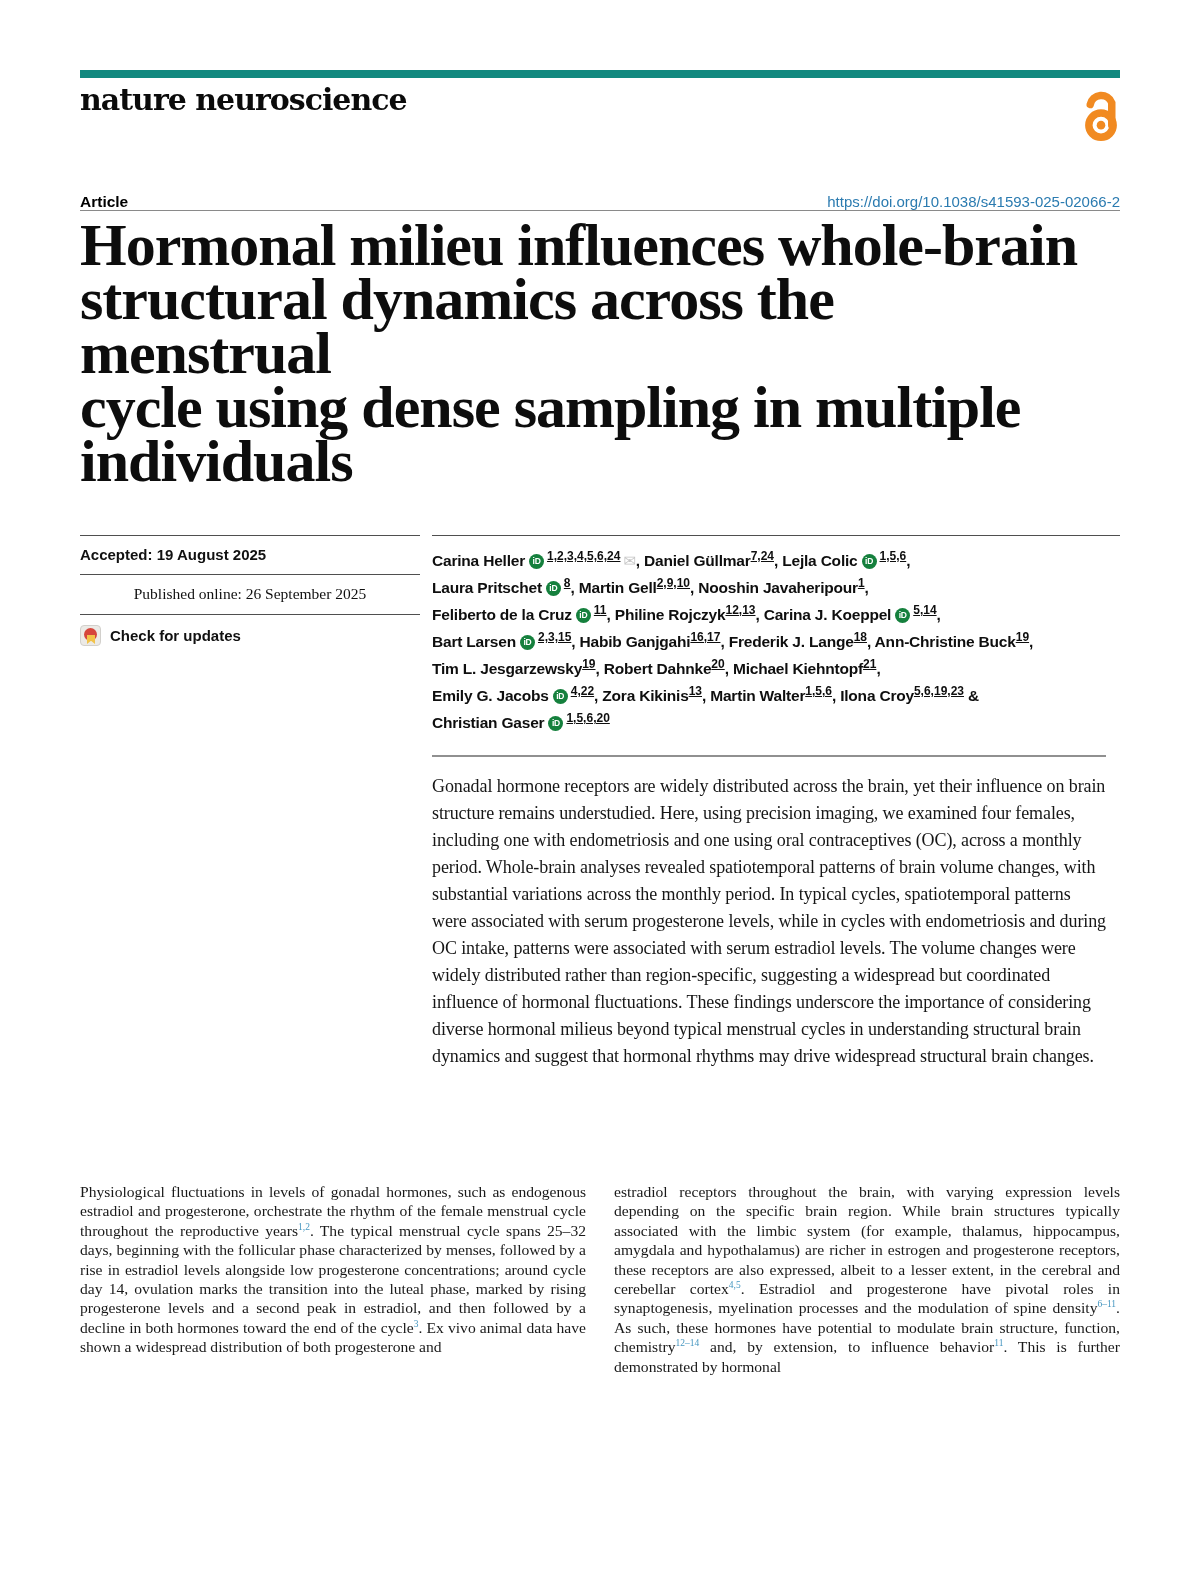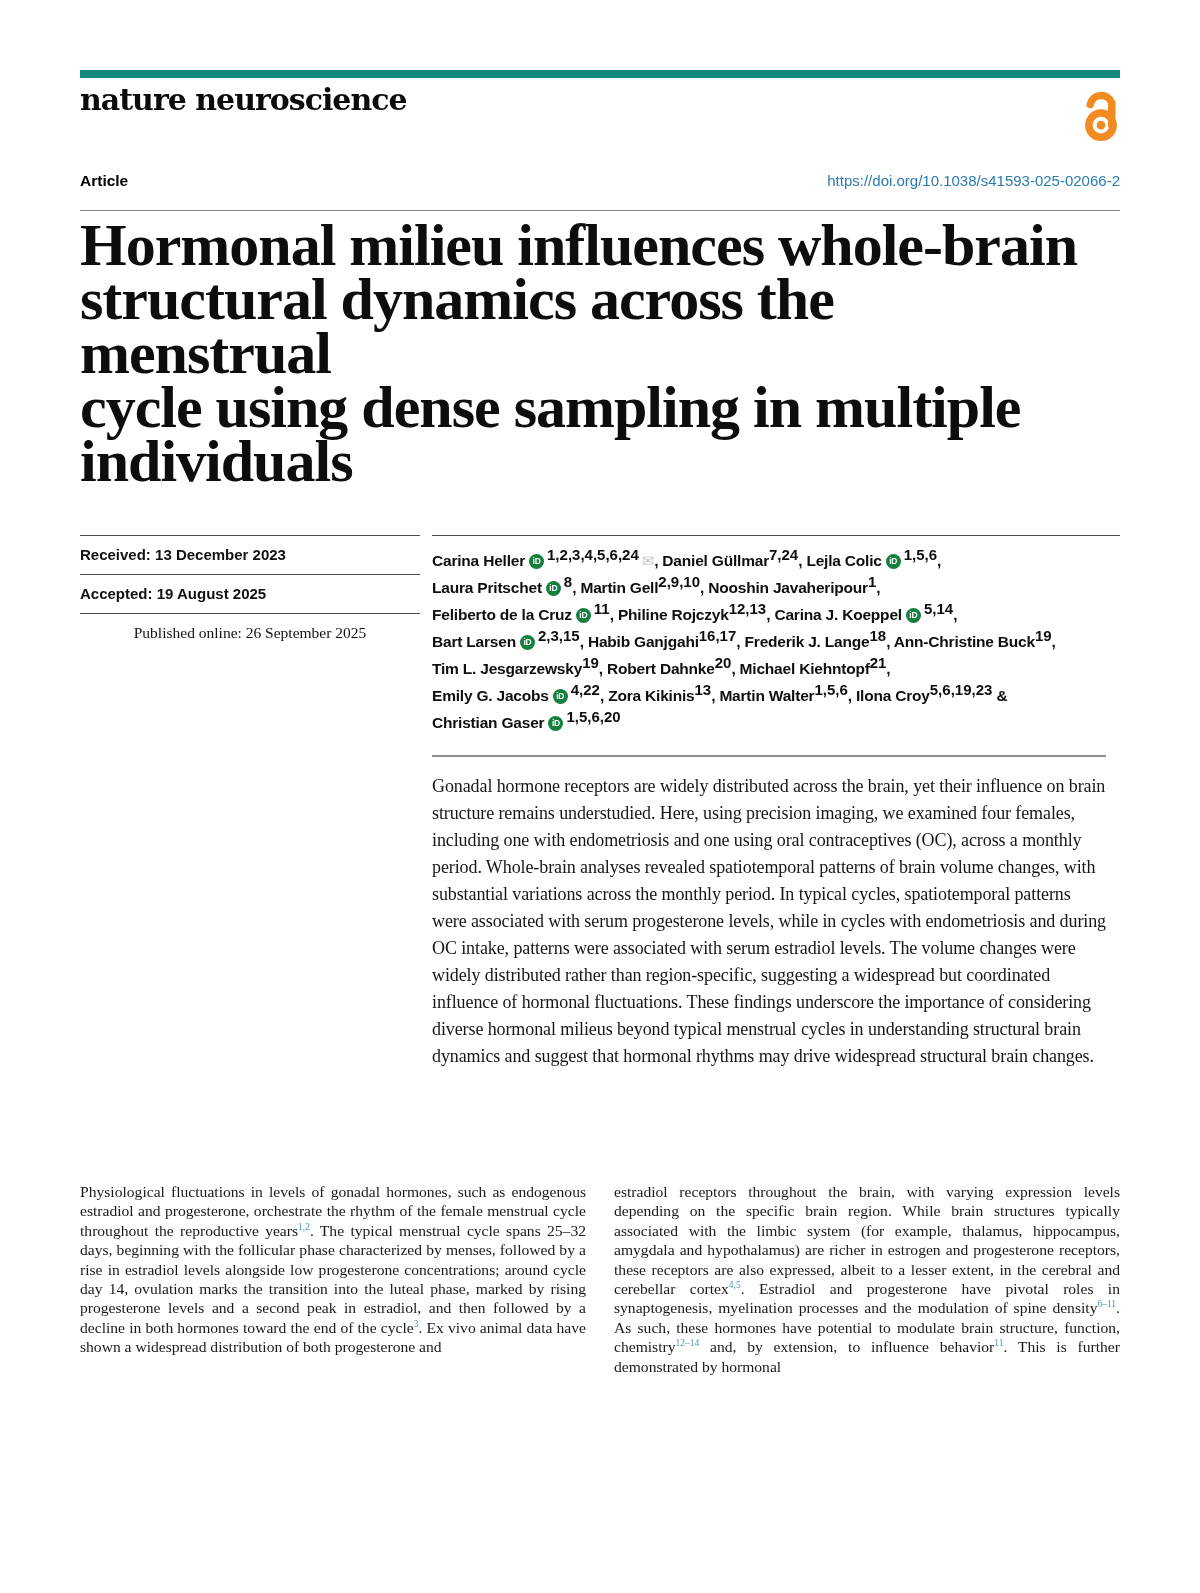--- a/index.html
+++ b/index.html
@@ -5,21 +5,21 @@
   html,body{margin:0;padding:0;background:#ffffff;}
   .page{position:relative;width:1200px;height:1403px;background:#ffffff;overflow:hidden;
         font-family:"Liberation Sans",sans-serif;color:#111;}
 
   .topbar{position:absolute;left:80px;right:80px;top:70px;height:8px;background:#12897F;}
 
   .logo{position:absolute;left:80px;top:82px;font-family:"DejaVu Serif",serif;font-weight:700;
         font-size:30px;letter-spacing:-1px;color:#0b0b0b;}
   .oa{position:absolute;right:80px;top:84px;}
 
-  .article-row{position:absolute;left:80px;right:80px;top:172px;display:flex;
+  .article-row{position:absolute;left:80px;right:80px;top:193px;display:flex;
                justify-content:space-between;align-items:baseline;}
   .article-label{font-weight:700;font-size:15.5px;color:#000;}
   .doi{font-size:15px;color:#2B7BB0;text-decoration:none;cursor:pointer;}
   .header-rule{position:absolute;left:80px;right:80px;top:210px;border-top:1px solid #8a8a8a;}
 
   .title{position:absolute;left:80px;top:218px;width:1000px;margin:0;
          font-family:"Liberation Serif",serif;font-weight:700;font-size:60px;line-height:54px;
          letter-spacing:-1px;color:#0d0d0d;}
 
   .info-grid{position:absolute;left:80px;top:535px;width:1040px;display:grid;
@@ -28,21 +28,21 @@
   .date-row.serif{font-family:"Liberation Serif",serif;font-weight:400;font-size:15.5px;text-align:center;}
   .check-row{display:flex;align-items:center;gap:9px;cursor:pointer;}
   .crossmark{position:relative;display:inline-block;width:21px;height:21px;border-radius:4px;
              background:#eceae6;border:1px solid #d2d0cc;box-sizing:border-box;}
   .cm-circle{position:absolute;left:3px;top:2px;width:13px;height:13px;border-radius:50%;background:#d6453c;}
   .cm-book{position:absolute;left:6px;top:9px;width:8px;height:9px;background:#f2c34a;
            clip-path:polygon(0 0,100% 0,100% 100%,50% 65%,0 100%);}
 
   .authors{border-top:1px solid #4f4f4f;padding-top:11px;font-weight:700;font-size:15.5px;
            line-height:27px;letter-spacing:-0.2px;color:#0e0e0e;}
-  .authors sup{font-size:15px;vertical-align:super;line-height:0;letter-spacing:0;}
+  .authors sup{font-size:12px;vertical-align:super;line-height:0;letter-spacing:0;text-decoration:underline;}
   .orcid-icon{display:inline-block;width:15px;height:15px;border-radius:50%;background:#15803d;color:#fff;
               font-size:8.5px;font-weight:700;text-align:center;line-height:15px;margin:0 3px 0 4px;
               transform:translateY(-2px);font-family:"Liberation Sans",sans-serif;cursor:pointer;}
   .mail-icon{color:#c6c6c6;font-size:15px;margin-left:3px;font-weight:400;}
 
   .abstract{position:absolute;left:432px;top:755px;width:674px;border-top:2px solid #909090;}
   .abstract p{margin:16px 0 0;font-family:"Liberation Serif",serif;font-size:18px;line-height:27px;
               letter-spacing:-0.1px;color:#161616;}
 
   .body-cols{position:absolute;left:80px;top:1182px;width:1040px;display:grid;
@@ -77,23 +77,29 @@
   <div class="article-row">
     <span class="article-label">Article</span>
     <a class="doi">https://doi.org/10.1038/s41593-025-02066-2</a>
   </div>
   <div class="header-rule"></div>
 
   <h1 class="title">Hormonal milieu influences whole-brain<br>structural dynamics across the menstrual<br>cycle using dense sampling in multiple<br>individuals</h1>
 
   <div class="info-grid">
     <div class="dates-col">
-      <div class="date-row">Received: 13 December 2023</div>
       <div class="date-row">Accepted: 19 August 2025</div>
       <div class="date-row serif">Published online: 26 September 2025</div>
+      <div class="date-row check-row">
+        <span class="crossmark">
+          <span class="cm-circle"></span>
+          <span class="cm-book"></span>
+        </span>
+        <span>Check for updates</span>
+      </div>
     </div>
     <div class="authors"><span>Carina Heller</span><span class="orcid-icon">iD</span><sup>1,2,3,4,5,6,24</sup><span class="mail-icon">✉</span><span>, Daniel Güllmar</span><sup>7,24</sup><span>, Lejla Colic</span><span class="orcid-icon">iD</span><sup>1,5,6</sup><span>,</span><br><span>Laura Pritschet</span><span class="orcid-icon">iD</span><sup>8</sup><span>, Martin Gell</span><sup>2,9,10</sup><span>, Nooshin Javaheripour</span><sup>1</sup><span>,</span><br><span>Feliberto de la Cruz</span><span class="orcid-icon">iD</span><sup>11</sup><span>, Philine Rojczyk</span><sup>12,13</sup><span>, Carina J. Koeppel</span><span class="orcid-icon">iD</span><sup>5,14</sup><span>,</span><br><span>Bart Larsen</span><span class="orcid-icon">iD</span><sup>2,3,15</sup><span>, Habib Ganjgahi</span><sup>16,17</sup><span>, Frederik J. Lange</span><sup>18</sup><span>, Ann-Christine Buck</span><sup>19</sup><span>,</span><br><span>Tim L. Jesgarzewsky</span><sup>19</sup><span>, Robert Dahnke</span><sup>20</sup><span>, Michael Kiehntopf</span><sup>21</sup><span>,</span><br><span>Emily G. Jacobs</span><span class="orcid-icon">iD</span><sup>4,22</sup><span>, Zora Kikinis</span><sup>13</sup><span>, Martin Walter</span><sup>1,5,6</sup><span>, Ilona Croy</span><sup>5,6,19,23</sup><span> &amp;</span><br><span>Christian Gaser</span><span class="orcid-icon">iD</span><sup>1,5,6,20</sup></div>
   </div>
 
   <div class="abstract">
     <p>Gonadal hormone receptors are widely distributed across the brain, yet their influence on brain structure remains understudied. Here, using precision imaging, we examined four females, including one with endometriosis and one using oral contraceptives (OC), across a monthly period. Whole-brain analyses revealed spatiotemporal patterns of brain volume changes, with substantial variations across the monthly period. In typical cycles, spatiotemporal patterns were associated with serum progesterone levels, while in cycles with endometriosis and during OC intake, patterns were associated with serum estradiol levels. The volume changes were widely distributed rather than region-specific, suggesting a widespread but coordinated influence of hormonal fluctuations. These findings underscore the importance of considering diverse hormonal milieus beyond typical menstrual cycles in understanding structural brain dynamics and suggest that hormonal rhythms may drive widespread structural brain changes.</p>
   </div>
 
   <div class="body-cols">
     <p class="col"><span>Physiological fluctuations in levels of gonadal hormones, such as endogenous estradiol and progesterone, orchestrate the rhythm of the female menstrual cycle throughout the reproductive years</span><sup class="ref">1,2</sup><span>. The typical menstrual cycle spans 25–32 days, beginning with the follicular phase characterized by menses, followed by a rise in estradiol levels alongside low progesterone concentrations; around cycle day 14, ovulation marks the transition into the luteal phase, marked by rising progesterone levels and a second peak in estradiol, and then followed by a decline in both hormones toward the end of the cycle</span><sup class="ref">3</sup><span>. Ex vivo animal data have shown a widespread distribution of both progesterone and</span></p>

